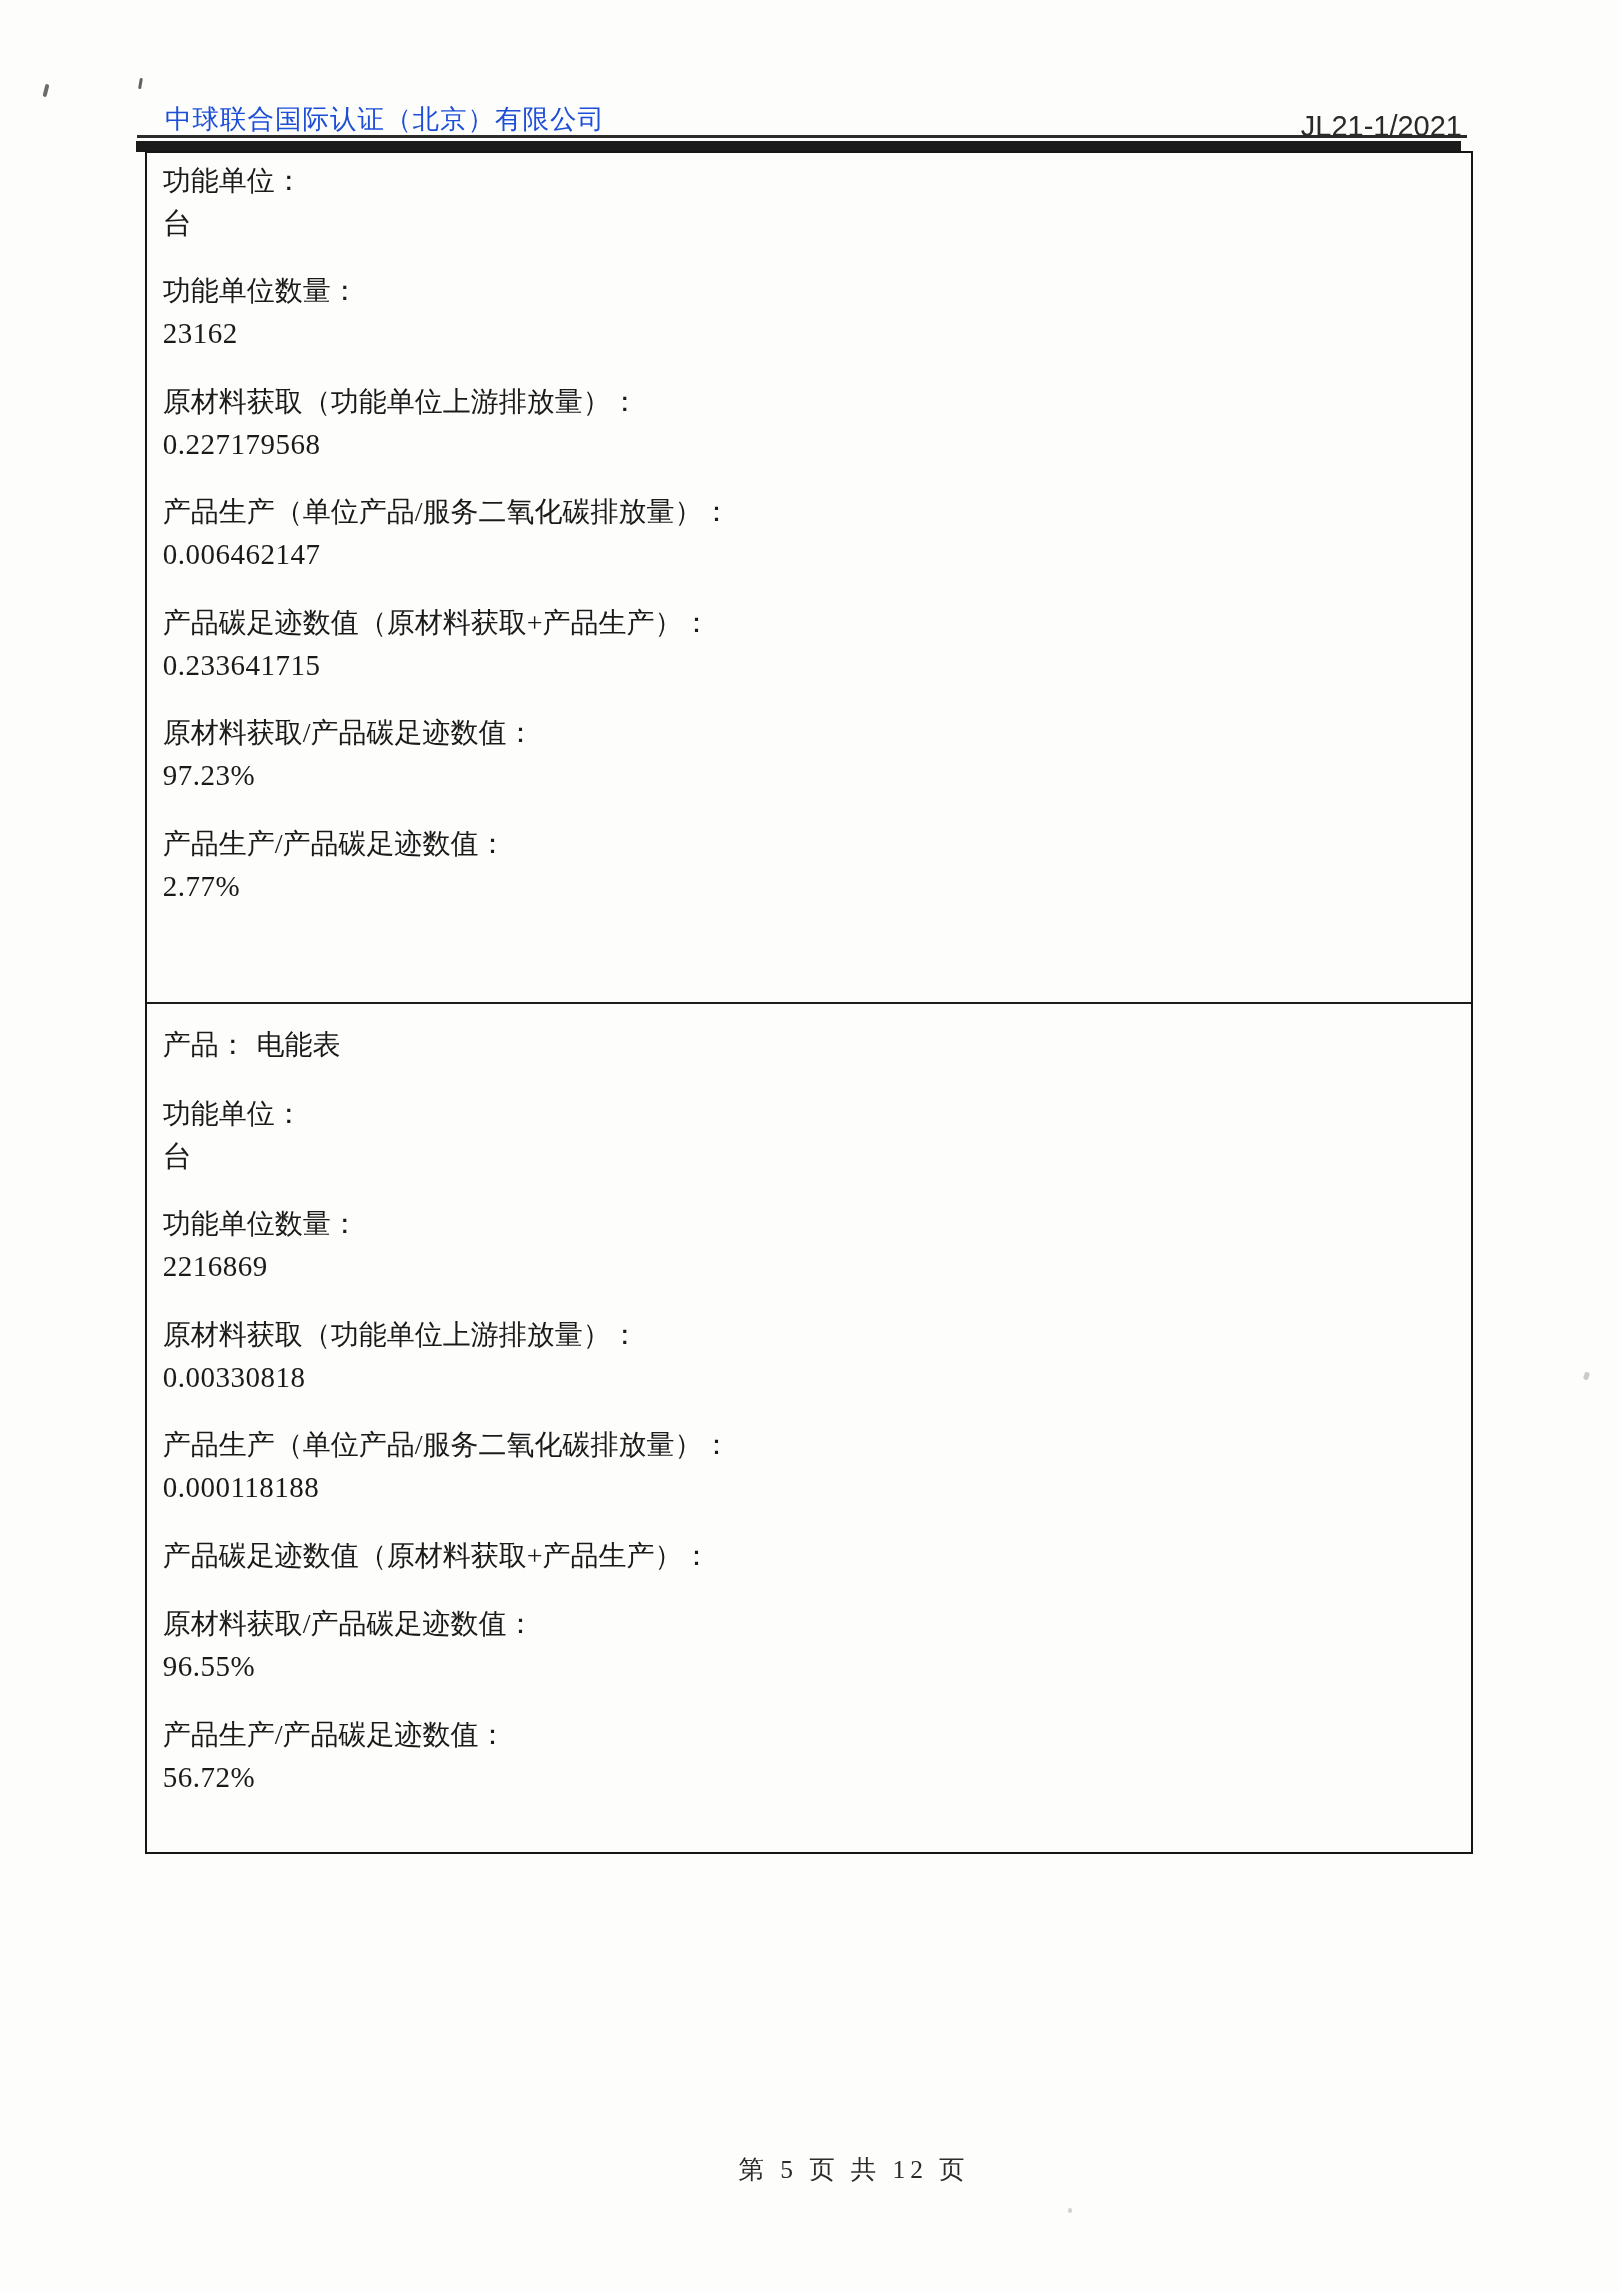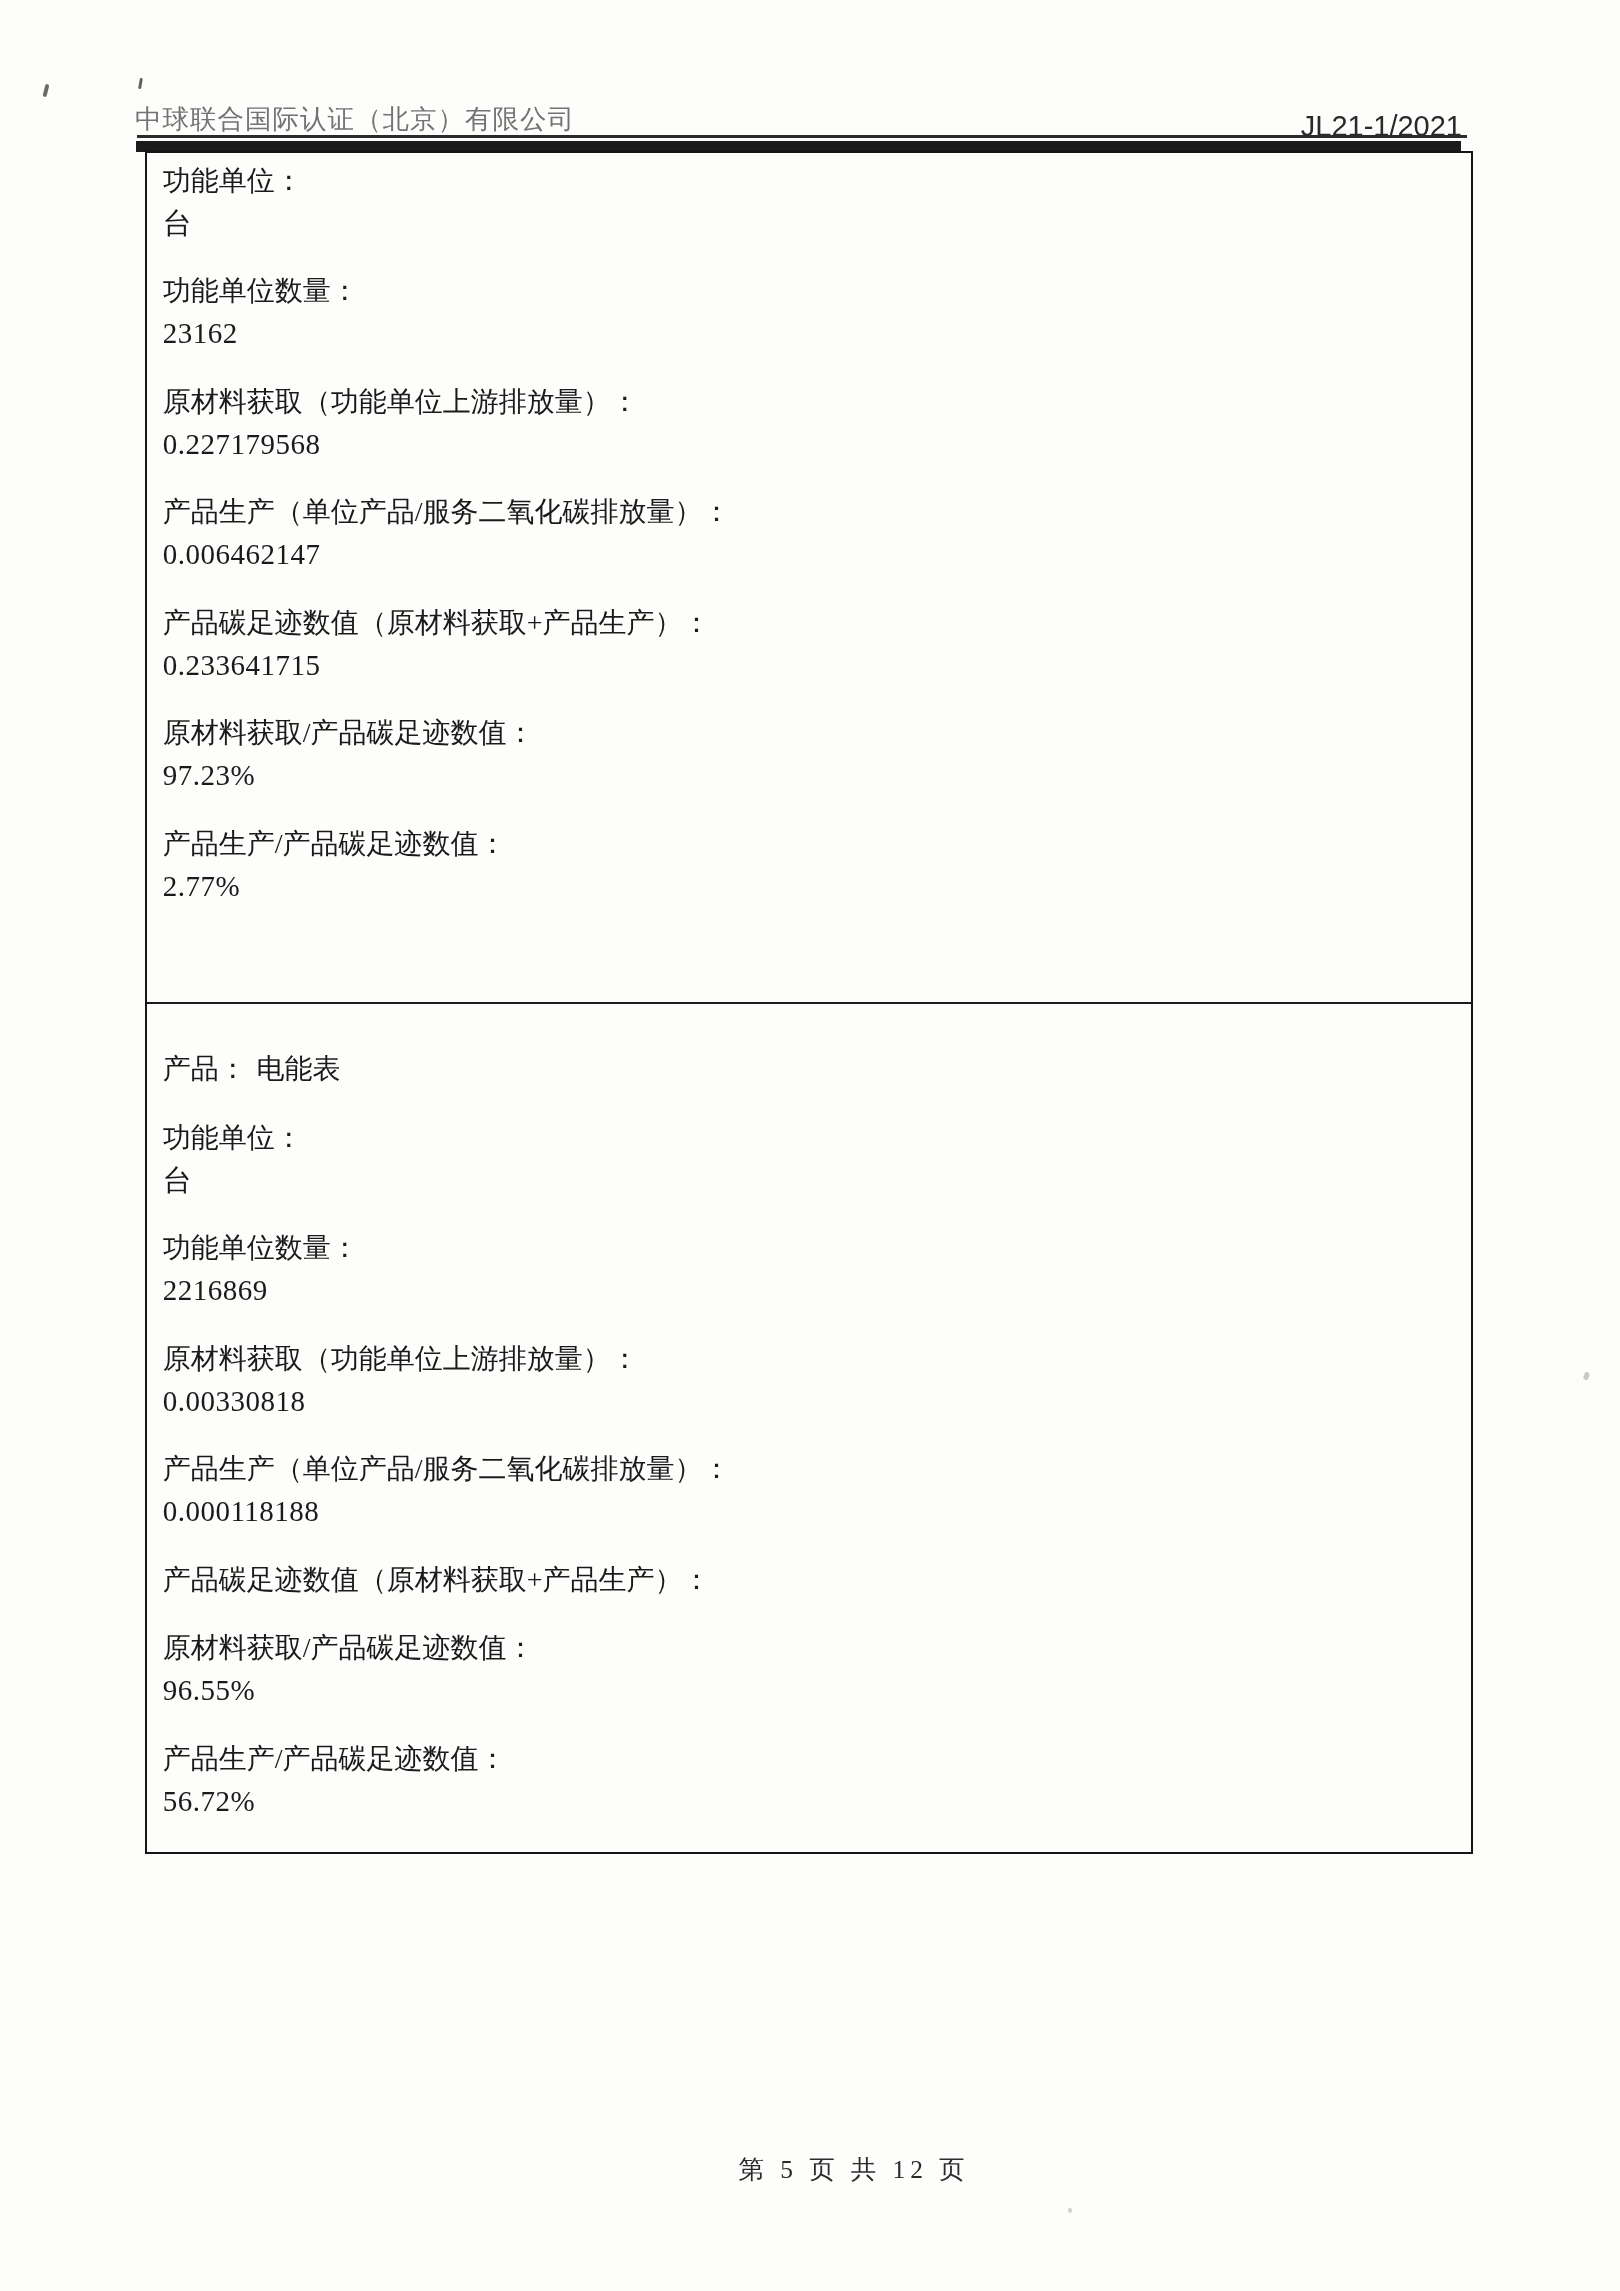--- a/index.html
+++ b/index.html
@@ -10,27 +10,27 @@
     margin: 0 auto;
     background: #fdfdfc;
     font-family: "Liberation Serif", "DejaVu Serif", serif;
     color: #1a1a1a;
     overflow: hidden;
   }
 
   
   .header-company {
     position: absolute;
-    left: 135px;
+    left: 165px;
     top: 101px;
     font-family: "Liberation Sans", "DejaVu Sans", sans-serif;
     font-size: 26.5px;
     font-weight: 500;
     letter-spacing: 1px;
-    color: #737373;
+    color: #1d4ed8;
     white-space: nowrap;
   }
   .header-docnum {
     position: absolute;
     top: 110px;
     left: 1284px;
     width: 178px;
     text-align: right;
     font-family: "Liberation Sans", "DejaVu Sans", sans-serif;
     font-size: 29px;
@@ -68,21 +68,20 @@
   .section {
     box-sizing: border-box;
     padding: 6.9px 17.6px 0 15.7px;
   }
   .section.first {
     height: 851px;
     border-bottom: 2.9px solid #1c1c1c;
   }
   .section.second {
     padding-top: 19px;
-    margin-top: 24px;
   }
   .product-line {
     font-size: 28px;
     line-height: 43px;
     margin-bottom: 26.5px;
     white-space: nowrap;
   }
   .product-line .product-name { margin-left: 9.8px; }
   .field { margin-bottom: 26.5px; }
   .field-label {

